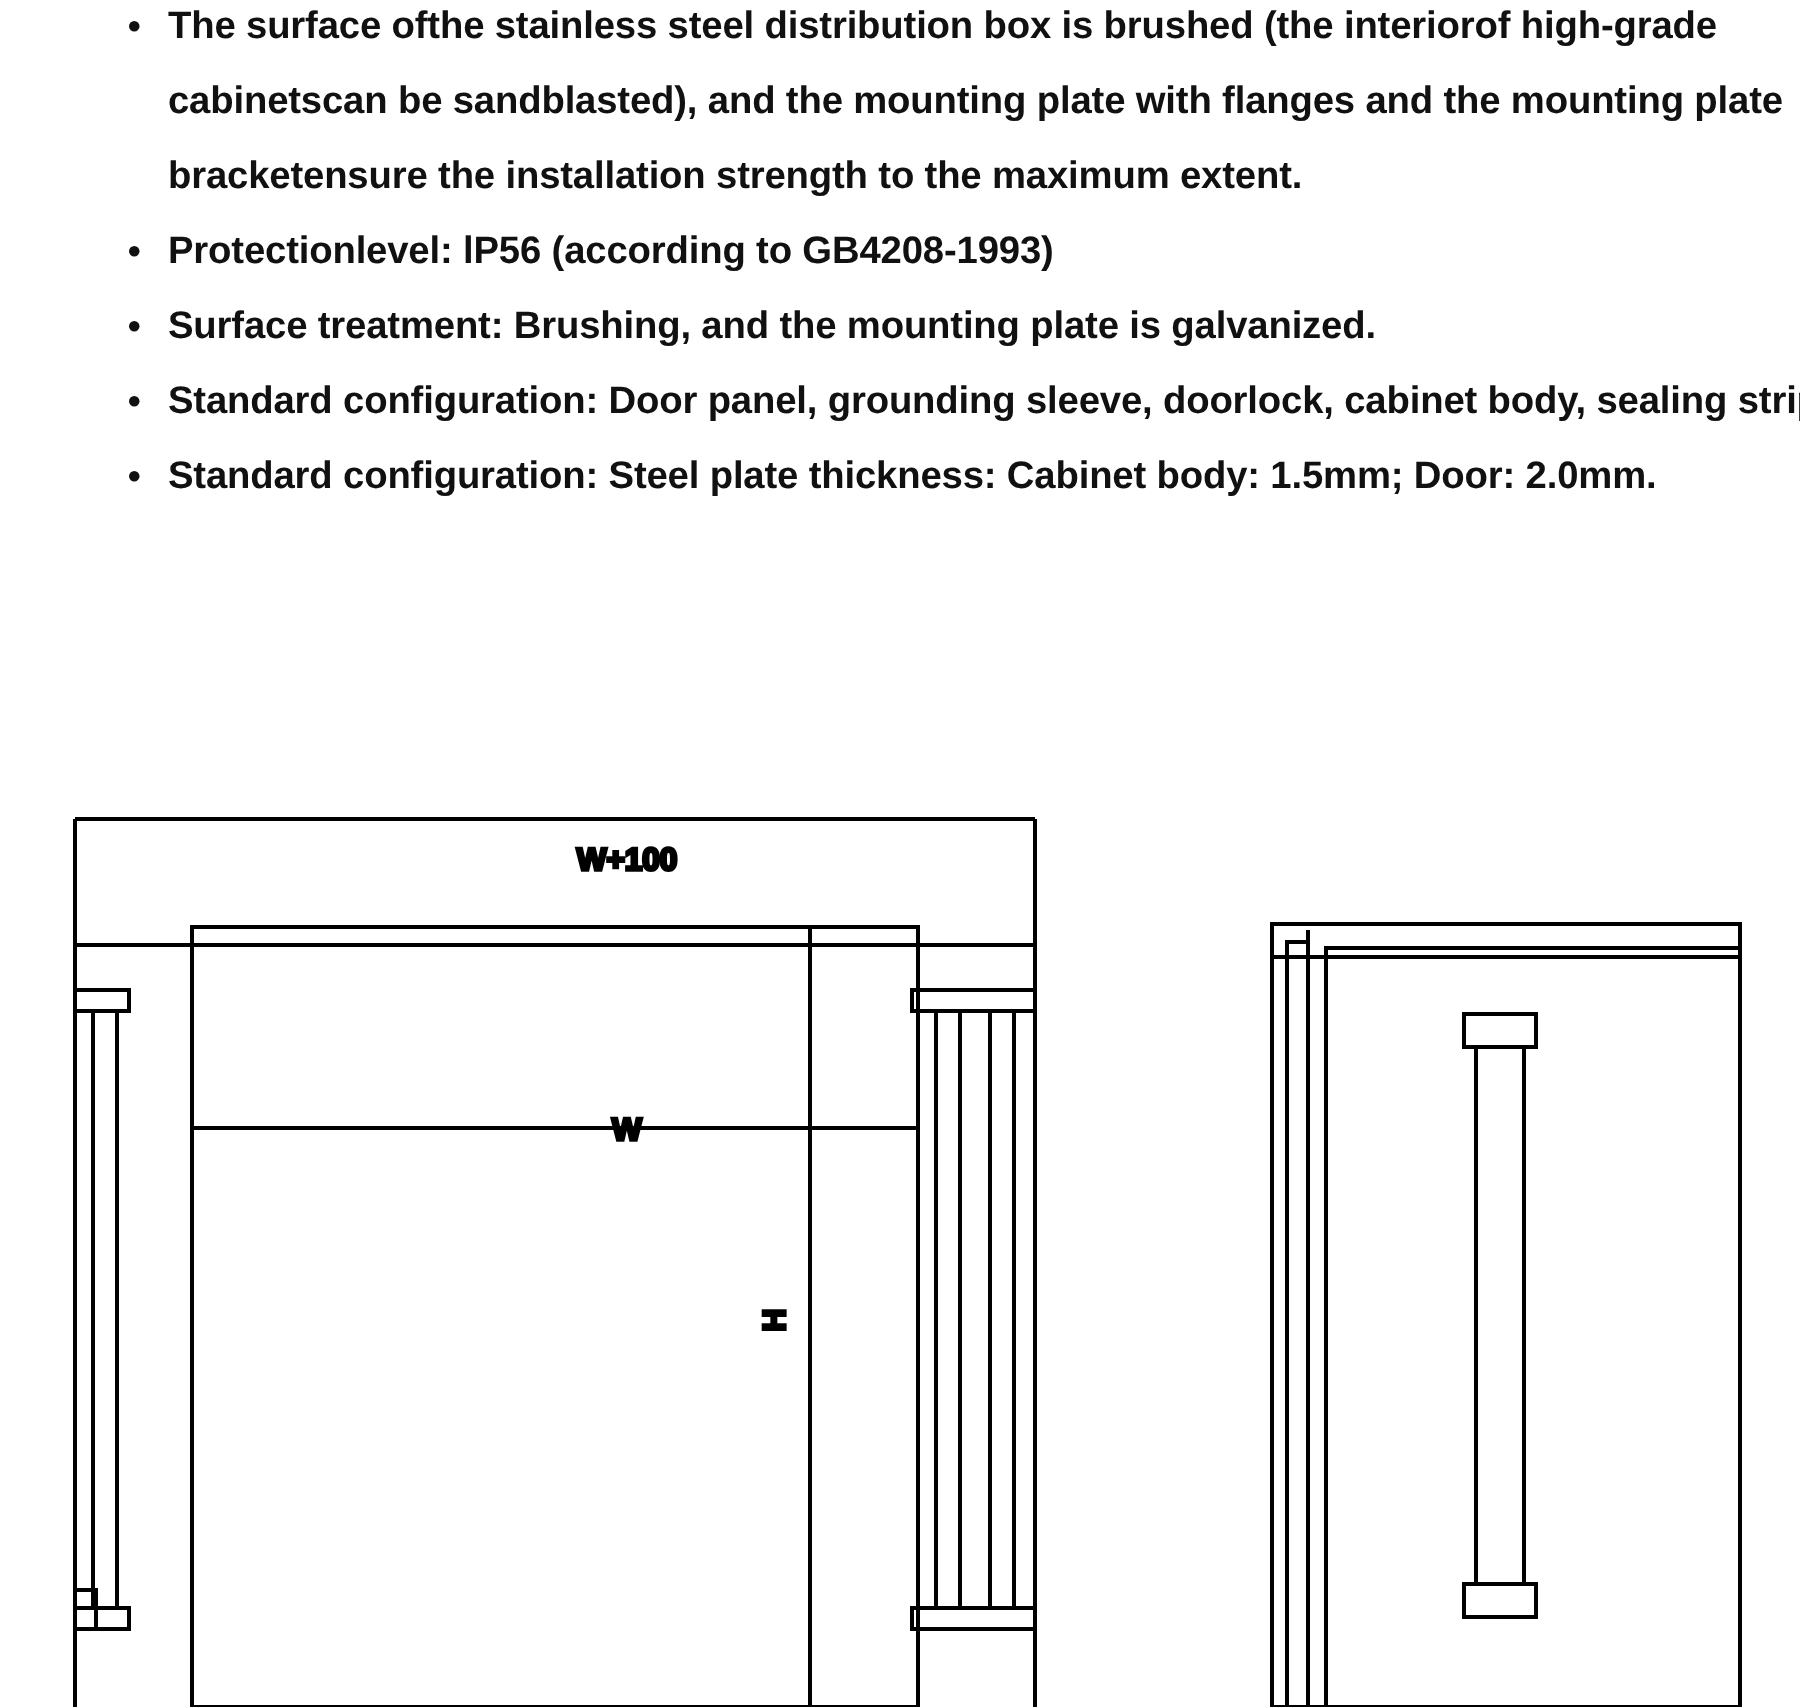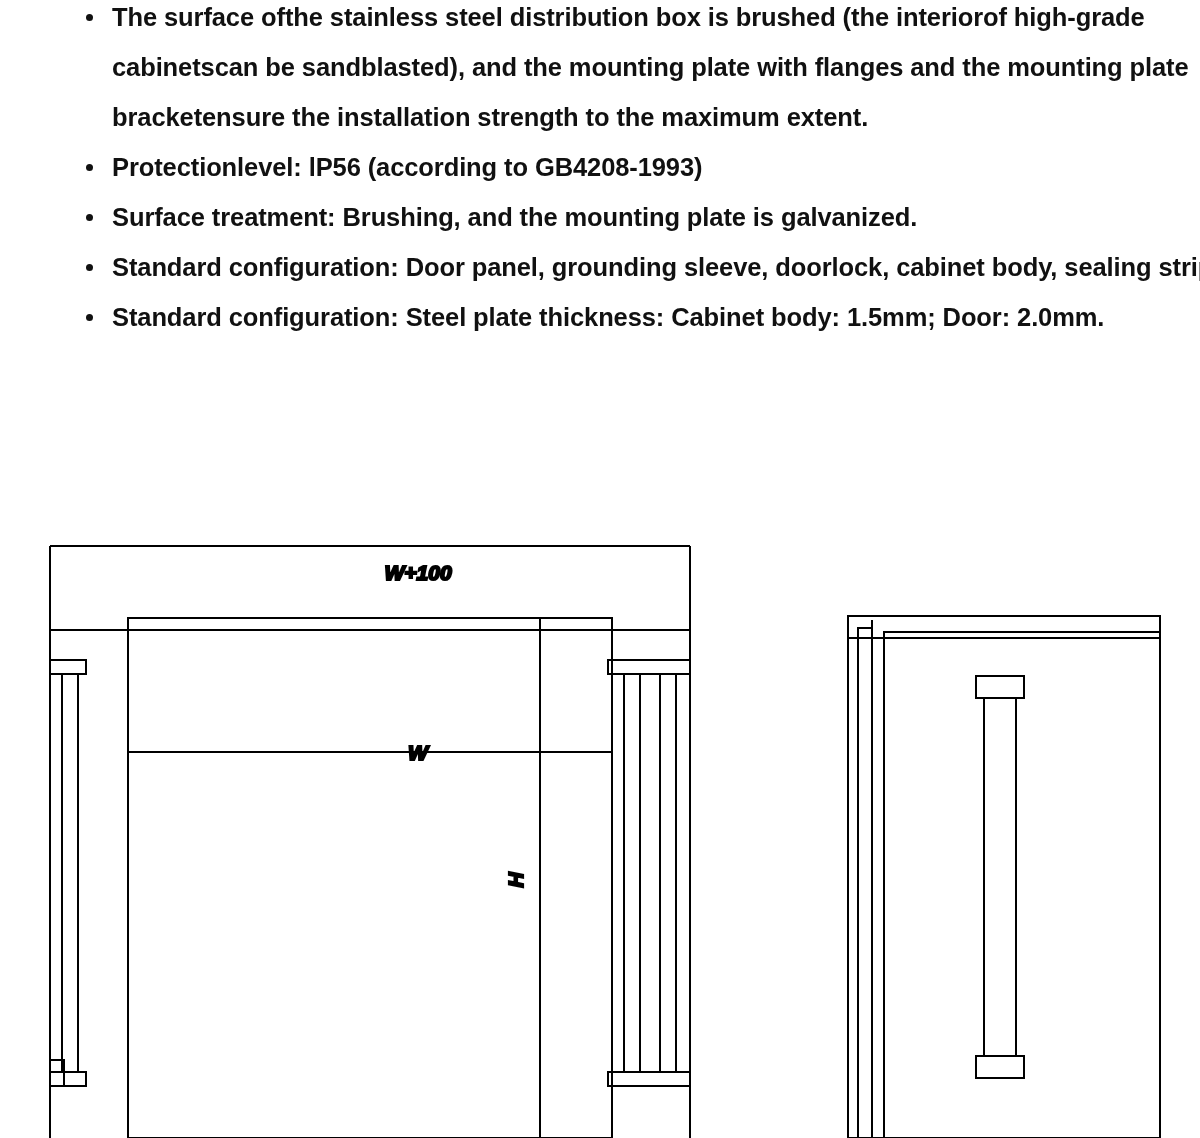--- a/index.html
+++ b/index.html
@@ -46,21 +46,20 @@
     border-radius: 50%;
   }
 
   
   .drawing {
     position: absolute;
     left: 0;
     top: 520px;
     width: 1200px;
     height: 618px;
-    font-style: italic;
   }
   .drawing svg {
     display: block;
   }
   .dim-label {
     font-family: "Liberation Sans", sans-serif;
     font-size: 21px;
     font-weight: bold;
     fill: #000000;
   }

